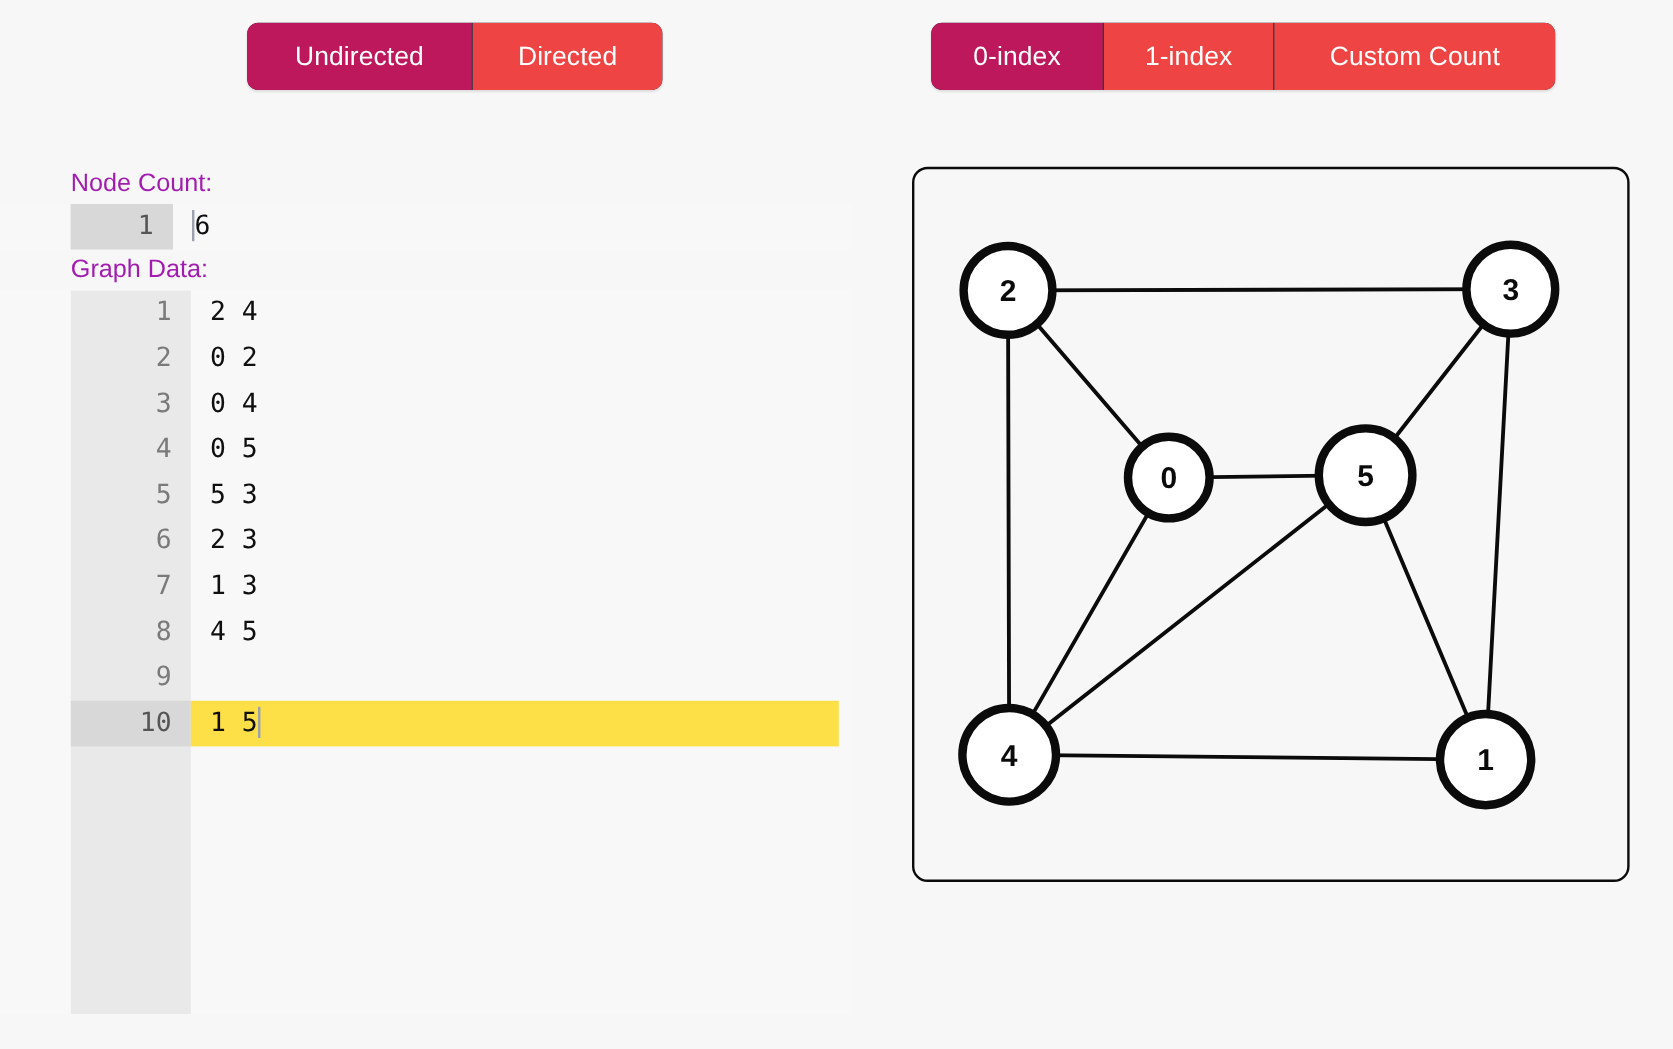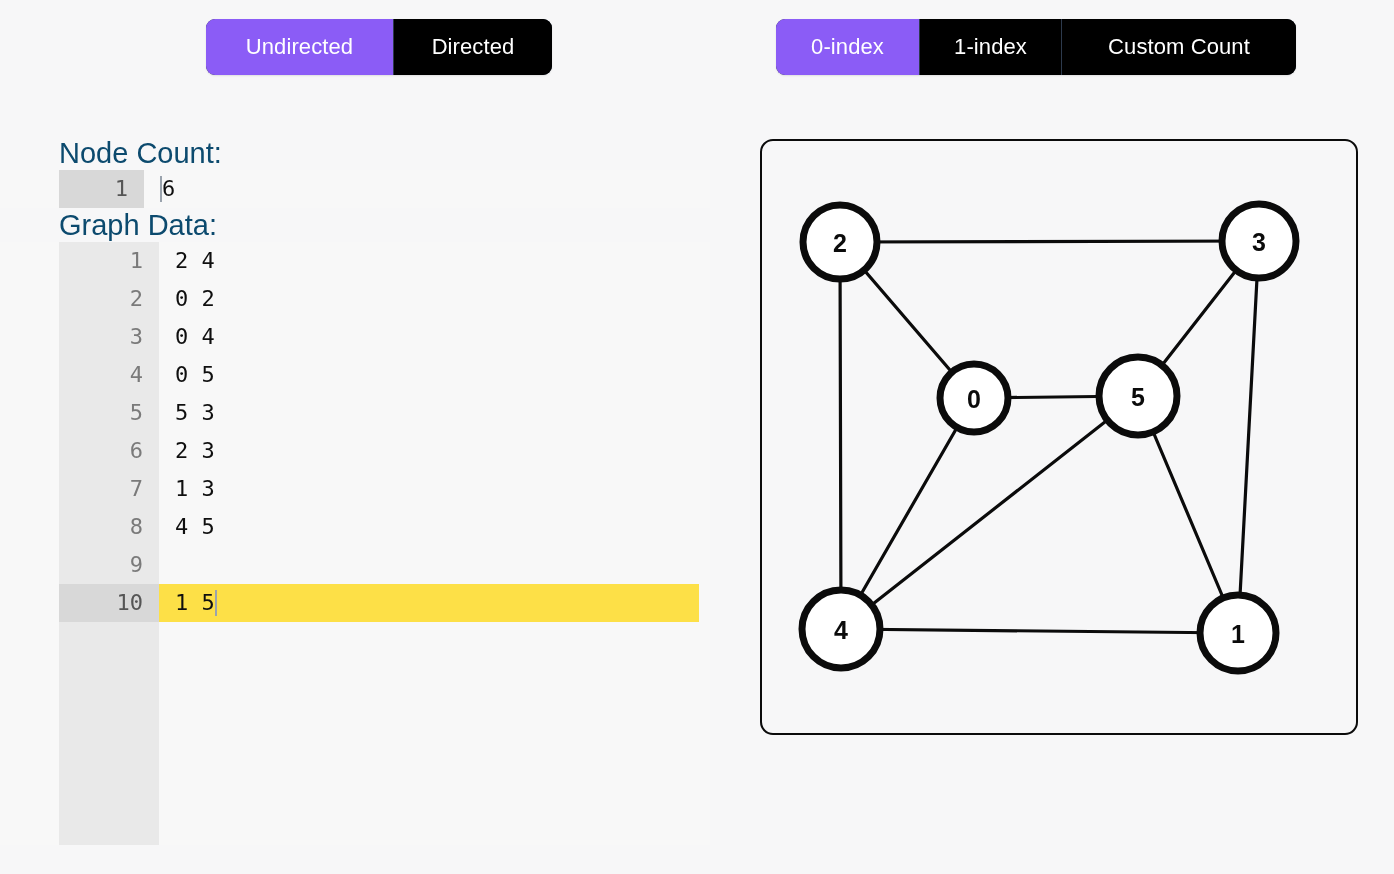--- a/index.html
+++ b/index.html
@@ -27,53 +27,53 @@
   }
   .seg-btn {
     display: flex;
     align-items: center;
     justify-content: center;
     color: #ffffff;
     font-size: 22px;
     letter-spacing: 0.1px;
     padding: 0 22px;
     height: 100%;
-    background: #000000;
+    background: #ef4444;
     border: none;
     cursor: pointer;
     white-space: nowrap;
     font-family: "Liberation Sans", sans-serif;
     box-sizing: border-box;
     border-left: 1px solid #2d3a4d;
   }
   .seg-btn:first-child { border-left: none; }
   .seg-btn.active {
-    background: #8b5cf6;
+    background: #be185d;
   }
 
   #toggle-direction { left: 206px; top: 19px; }
   #toggle-direction .seg-btn { min-width: 0; }
   #toggle-direction .seg-btn:nth-child(1) { width: 187px; }
   #toggle-direction .seg-btn:nth-child(2) { width: 159px; }
 
   #toggle-indexing { left: 754px; top: 19px; margin-left: 22px; }
   #toggle-indexing .seg-btn:nth-child(1) { width: 143px; }
   #toggle-indexing .seg-btn:nth-child(2) { width: 142px; text-align: right; }
   #toggle-indexing .seg-btn:nth-child(3) { width: 235px; }
 
   
   #editor-column {
     position: absolute;
     left: 0px;
     top: 136px;
     width: 710px;
   }
   .field-label {
-    font-size: 29px;
-    color: #0c4a6e;
+    font-size: 21px;
+    color: #a21caf;
     padding-left: 59px;
     line-height: 34px;
     font-family: "Liberation Sans", sans-serif;
   }
 
   .code-editor {
     position: relative;
     background: #f8f8f8;
     overflow: hidden;
     font-family: "DejaVu Sans Mono", monospace;

